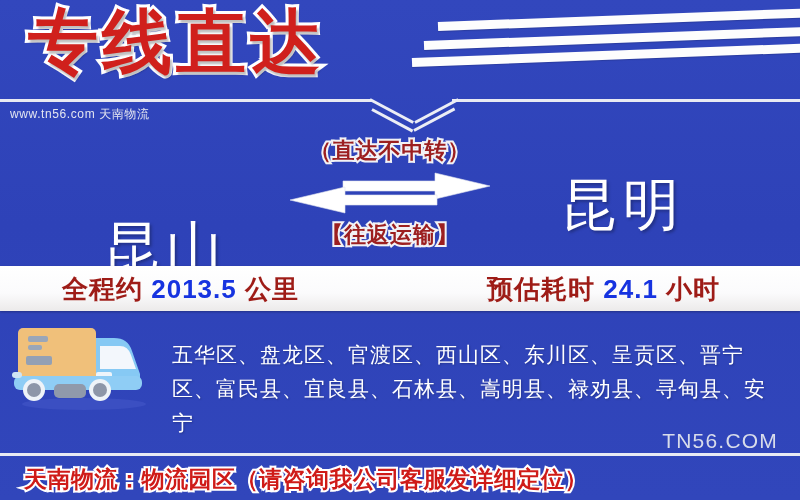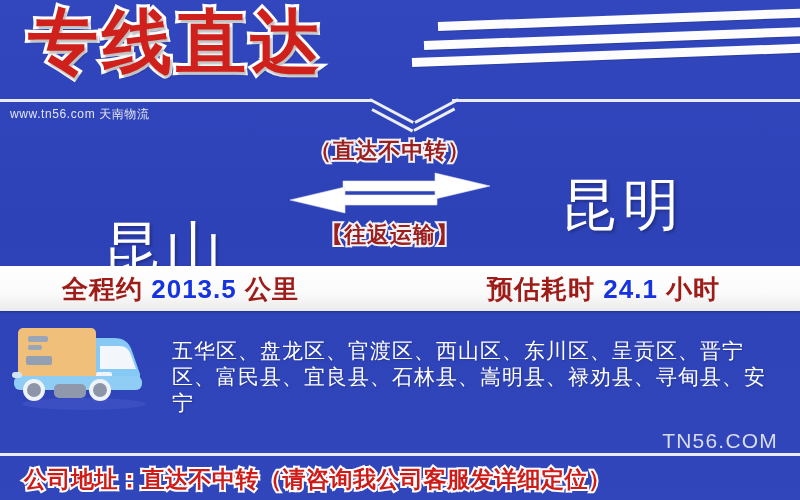--- a/index.html
+++ b/index.html
@@ -80,21 +80,21 @@
   .band .item.left{left:62px;}
   .band .item.right{left:487px;}
   .band .num{color:#1633e0;font-weight:bold;}
 
   
   .truck{position:absolute;left:8px;top:320px;width:150px;height:92px;}
 
   
   .districts{
     position:absolute;left:172px;top:338px;width:608px;
-    font-size:21px;line-height:26px;color:#ffffff;letter-spacing:1px;
+    font-size:21px;line-height:34px;color:#ffffff;letter-spacing:1px;
     text-shadow:1px 1px 2px rgba(0,0,0,.22);
   }
 
   .watermark{
     position:absolute;right:22px;top:429px;
     font-size:21px;color:#d8dcea;letter-spacing:1.2px;white-space:nowrap;
   }
 
   
   .botline{position:absolute;left:0;top:453px;width:800px;height:3px;background:#e8eaf3;}
@@ -178,16 +178,16 @@
       <rect x="4" y="52" width="10" height="6" rx="3" fill="#cfe4f5"></rect>
     </svg>
   </div>
 
   <div class="districts">五华区、盘龙区、官渡区、西山区、东川区、呈贡区、晋宁区、富民县、宜良县、石林县、嵩明县、禄劝县、寻甸县、安宁</div>
 
   <div class="watermark">TN56.COM</div>
 
   <div class="botline"></div>
   <div class="footer">
-    <div class="txt">公司地址：直达不中转（请咨询我公司客服发详细定位）</div>
+    <div class="txt">天南物流：物流园区（请咨询我公司客服发详细定位）</div>
   </div>
 
 </div>
 
 </body></html>

